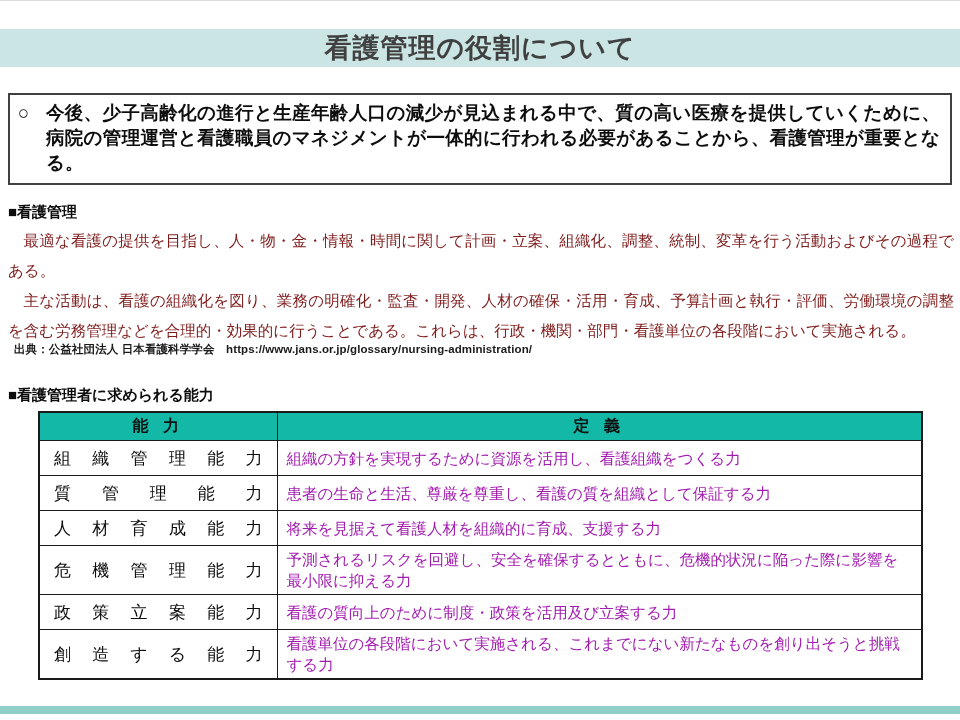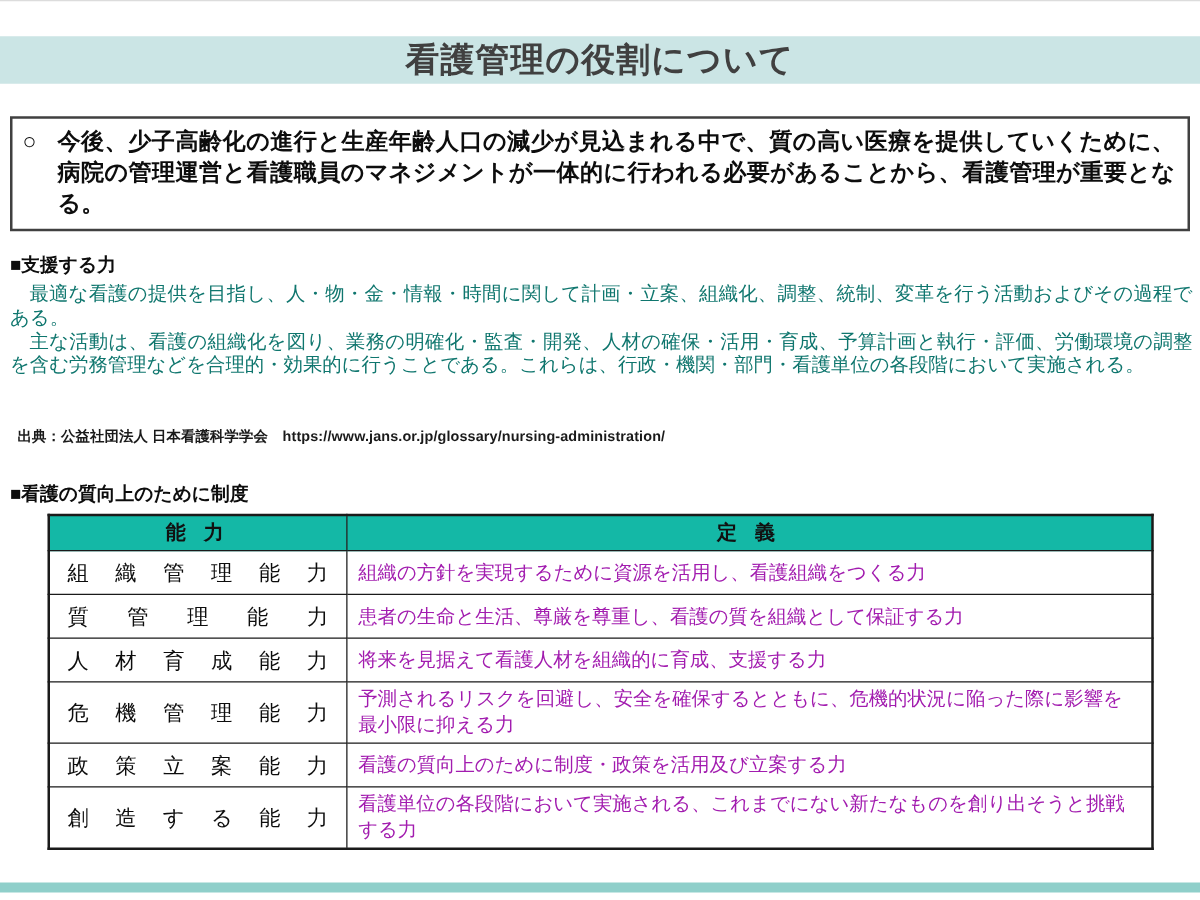--- a/index.html
+++ b/index.html
@@ -36,21 +36,21 @@
   .summary-box .summary-text { flex: 1; text-align: justify; }
 
   
   .section-heading {
     position: absolute; left: 8px;
     font-size: 15px; font-weight: bold; color: #0d0d0d;
   }
   #heading-nursing-management { top: 202px; }
   .body-copy {
     position: absolute; top: 225px; left: 8px; right: 6px;
-    font-size: 15.5px; line-height: 19px; color: #0f766e;
+    font-size: 15.5px; line-height: 30px; color: #7f1d1d;
     text-align: justify;
   }
   .body-copy p { margin: 0; text-indent: 1em; }
   .source-line {
     position: absolute;
     font-size: 11.5px; color: #1a1a1a; letter-spacing: 0.1px; font-weight: bold;
   }
   #source-jans { top: 341px; left: 14px; }
 
   
@@ -98,30 +98,30 @@
 
   <div class="title-bar">
     <span class="title-text">看護管理の役割について</span>
   </div>
 
   <div class="summary-box">
     <span class="bullet">○</span>
     <div class="summary-text">今後、少子高齢化の進行と生産年齢人口の減少が見込まれる中で、質の高い医療を提供していくために、病院の管理運営と看護職員のマネジメントが一体的に行われる必要があることから、看護管理が重要となる。</div>
   </div>
 
-  <div class="section-heading" id="heading-nursing-management">■支援する力</div>
+  <div class="section-heading" id="heading-nursing-management">■看護管理</div>
 
   <div class="body-copy">
     <p>最適な看護の提供を目指し、人・物・金・情報・時間に関して計画・立案、組織化、調整、統制、変革を行う活動およびその過程である。</p>
     <p>主な活動は、看護の組織化を図り、業務の明確化・監査・開発、人材の確保・活用・育成、予算計画と執行・評価、労働環境の調整を含む労務管理などを合理的・効果的に行うことである。これらは、行政・機関・部門・看護単位の各段階において実施される。</p>
   </div>
 
   <div class="source-line" id="source-jans">出典：公益社団法人 日本看護科学学会　https://www.jans.or.jp/glossary/nursing-administration/</div>
 
-  <div class="section-heading" id="heading-abilities">■看護の質向上のために制度</div>
+  <div class="section-heading" id="heading-abilities">■看護管理者に求められる能力</div>
 
   <table class="ability-table">
     <colgroup>
         <col class="c1">
         <col class="c2">
       </colgroup>
     <thead>
       <tr>
         <th>能 力</th>
         <th>定 義</th>

